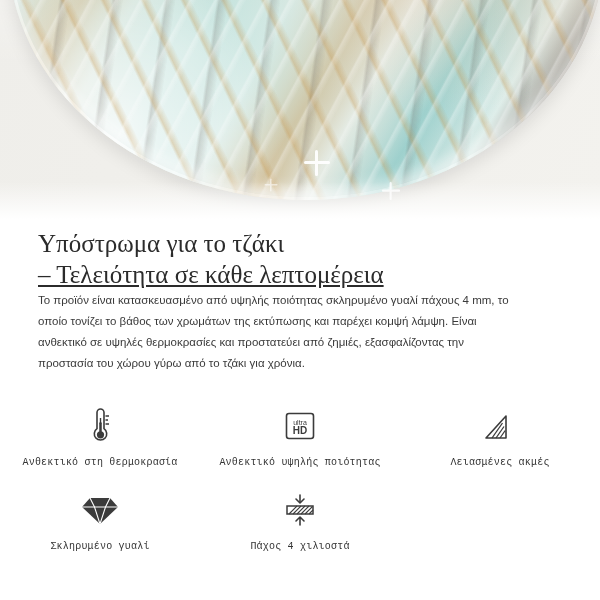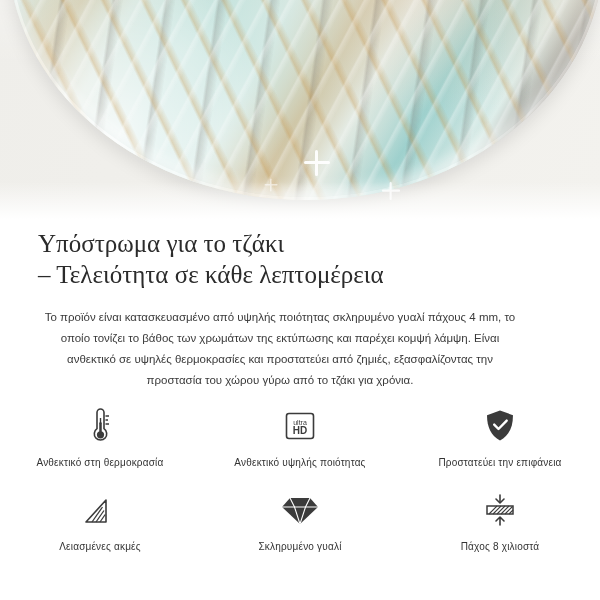--- a/index.html
+++ b/index.html
@@ -130,29 +130,27 @@
     width: 592px;
   }
   .headline {
     font-family: "Liberation Serif", serif;
     font-size: 25px;
     line-height: 31px;
     color: #2b2b2b;
     font-weight: 400;
     padding: 0 38px;
   }
-  .headline .l2 { display: block; }
+  .headline .l2 { display: block; text-decoration: underline; }
   .body-copy {
-    margin-top: 17px;
     padding: 0 38px;
     font-size: 11.5px;
     line-height: 21px;
     color: #3a3a3a;
     max-width: 560px;
-    text-align: center;
   }
 
   
   .features {
     position: absolute;
     top: 404px;
     left: 0;
     width: 600px;
     display: grid;
     grid-template-columns: repeat(3, 1fr);
@@ -165,21 +163,21 @@
     justify-content: flex-start;
   }
   .feature-icon {
     height: 44px;
     display: flex;
     align-items: center;
     justify-content: flex-end;
   }
   .feature-label {
     margin-top: 9px;
-    font-family: Liberation Sans, sans-serif;
+    font-family: Liberation Mono, monospace;
     font-size: 10px;
     color: #333333;
     text-align: center;
     letter-spacing: 0.2px;
   }
   svg { display: block; }
 </style>
 </head>
 <body>
 
@@ -224,29 +222,20 @@
       <div class="feature-icon">
         <svg width="40" height="38" viewBox="0 0 40 38">
           <rect x="6.5" y="6.5" width="27" height="25" rx="2.5" fill="none" stroke="#3b3b3b" stroke-width="1.6"></rect>
           <text x="20" y="17.5" text-anchor="middle" font-family="Liberation Sans, sans-serif" font-size="7" fill="#3b3b3b">ultra</text>
           <text x="20" y="27" text-anchor="middle" font-family="Liberation Sans, sans-serif" font-size="10" font-weight="bold" fill="#3b3b3b">HD</text>
         </svg>
       </div>
       <div class="feature-label">Ανθεκτικό υψηλής ποιότητας</div>
     </div>
 
-    <div class="feature">
-      <div class="feature-icon">
-        <svg width="38" height="40" viewBox="0 0 38 40">
-          <path d="M19 4.5 L32 9.2 C32 21 28 29.5 19 34.5 C10 29.5 6 21 6 9.2 Z" fill="#3b3b3b"></path>
-          <path d="M13.2 18.6 l4.3 4.4 8.2 -8.4" fill="none" stroke="#ffffff" stroke-width="2.4" stroke-linecap="round" stroke-linejoin="round"></path>
-        </svg>
-      </div>
-      <div class="feature-label">Προστατεύει την επιφάνεια</div>
-    </div>
 
     <div class="feature">
       <div class="feature-icon">
         <svg width="40" height="36" viewBox="0 0 40 36">
           <path d="M6 30 L26 30 L26 8 Z" fill="none" stroke="#3b3b3b" stroke-width="1.6" stroke-linejoin="round"></path>
           <g stroke="#3b3b3b" stroke-width="1.3">
             <path d="M12 30 L22.5 15"></path>
             <path d="M16 30 L24 18.5"></path>
             <path d="M20 30 L25.2 22.5"></path>
           </g>
@@ -281,17 +270,17 @@
           <g stroke="#3b3b3b" stroke-width="1.1">
             <path d="M11 24 L19 16"></path>
               <path d="M15 24 L23 16"></path>
               <path d="M19 24 L27 16"></path>
             <path d="M23 24 L31 16"></path>
               <path d="M27 24 L34.5 16.5"></path>
               <path d="M31 24 L35 20"></path>
           </g>
         </svg>
       </div>
-      <div class="feature-label">Πάχος 8 χιλιοστά</div>
+      <div class="feature-label">Πάχος 4 χιλιοστά</div>
     </div>
 
   </div>
 </div>
 
 </body></html>

